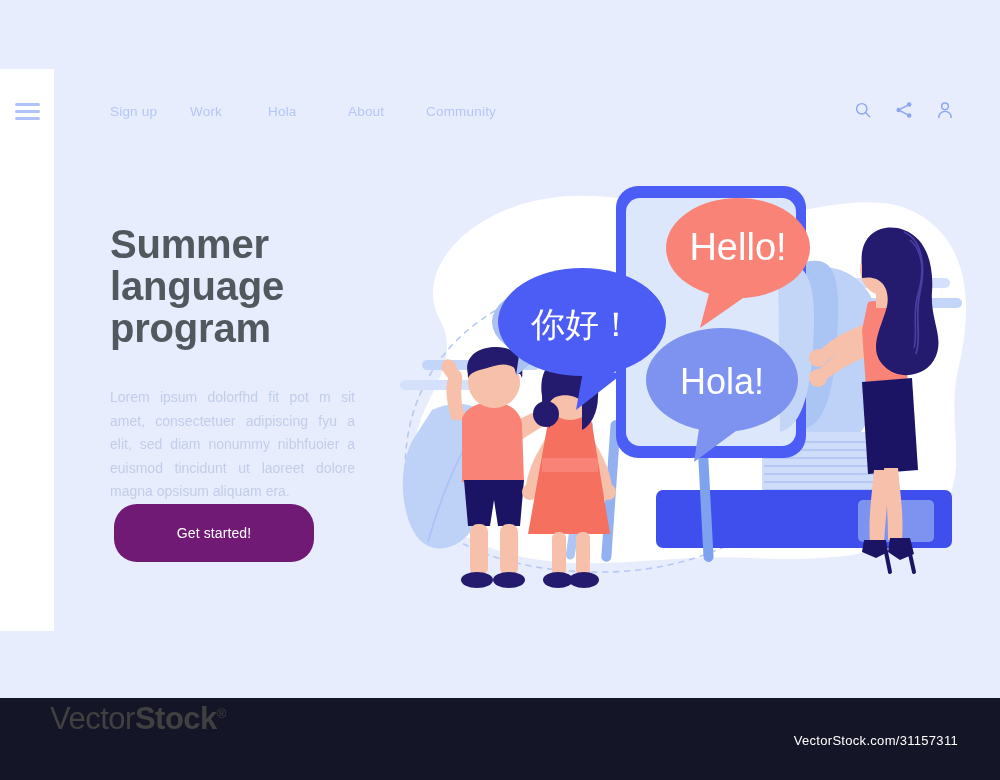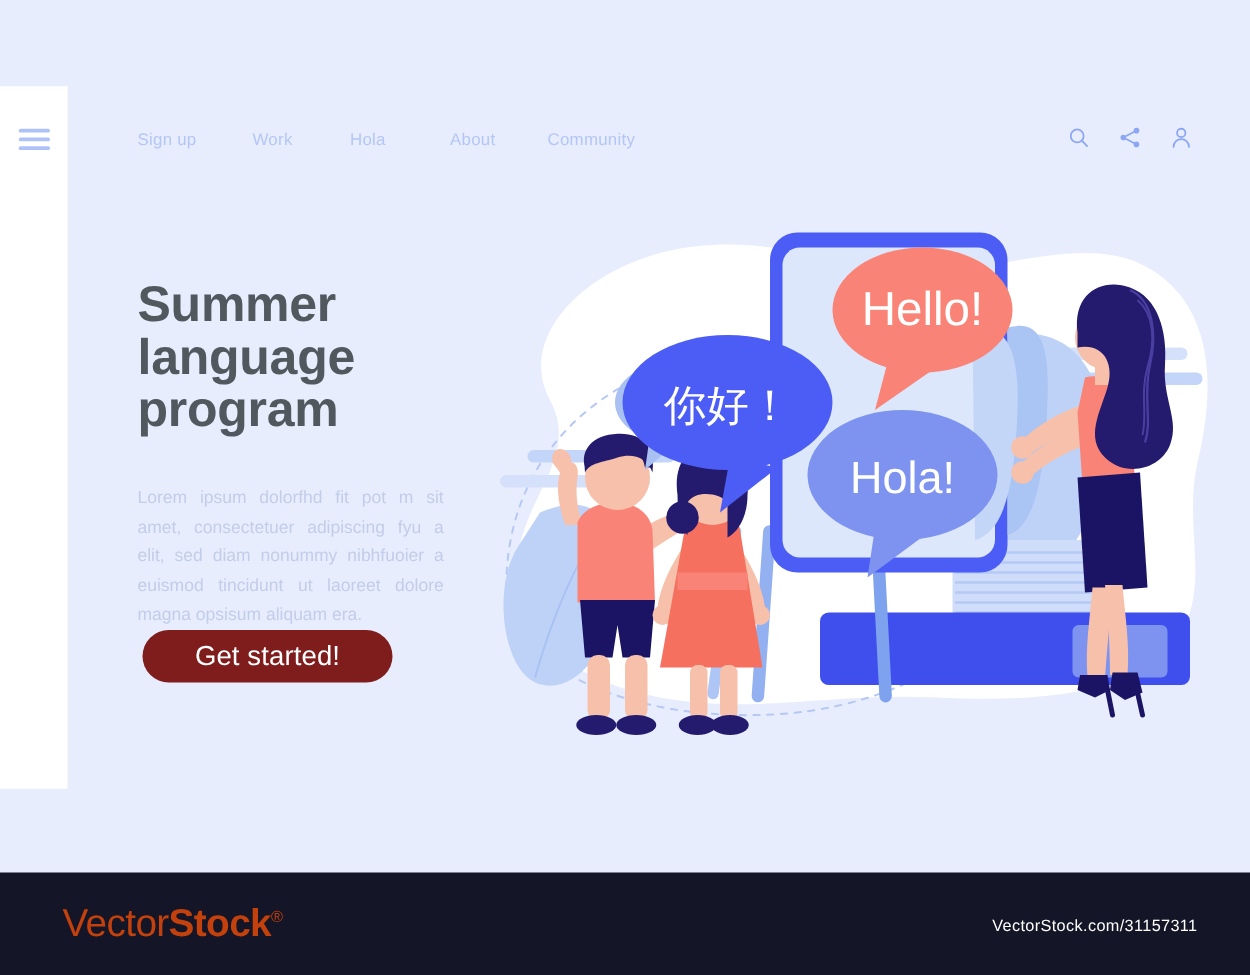--- a/index.html
+++ b/index.html
@@ -16,50 +16,50 @@
   .hamburger{position:absolute;left:15px;top:103px;width:25px;height:17px;cursor:pointer;}
   .hamburger i{display:block;height:2.6px;border-radius:2px;background:#aec2f7;margin-bottom:4.4px;}
 
   
   .nav{position:absolute;left:110px;top:104px;display:flex;align-items:center;justify-content:center;}
   .nav a{
     color:#b3c6f6;font-size:13.5px;letter-spacing:.2px;text-decoration:none;
     display:inline-block;white-space:nowrap;
   }
   .nav a:nth-child(1){width:80px;}
-  .nav a:nth-child(2){width:78px;margin-left:12px;}
+  .nav a:nth-child(2){width:78px;}
   .nav a:nth-child(3){width:80px;}
   .nav a:nth-child(4){width:78px;}
 
   .nav-icons{position:absolute;right:45px;top:100px;display:flex;align-items:center;gap:21px;}
   .nav-icons .ic{width:20px;height:20px;cursor:pointer;display:block;}
 
   
   .headline{
     position:absolute;left:110px;top:196px;width:300px;
     font-size:40px;line-height:42px;font-weight:bold;color:#51585e;
     letter-spacing:-0.2px;
   }
   .body-copy{
     position:absolute;left:110px;top:372px;width:245px;
     font-size:14px;line-height:23.5px;color:#c2cdea;text-align:justify;
   }
   .cta{
-    position:absolute;left:114px;top:504px;width:200px;height:42px;border-radius:23px;
-    background:#7f1d1d;border:none;color:#ffffff;font-size:22px;
+    position:absolute;left:114px;top:504px;width:200px;height:58px;border-radius:23px;
+    background:#701a75;border:none;color:#ffffff;font-size:14px;
     font-family:"Liberation Sans", sans-serif;cursor:pointer;letter-spacing:.1px;
   }
 
   
   .illus{position:absolute;left:370px;top:170px;width:620px;height:420px;}
   .illus svg{display:block;}
 
   
   .footer{position:absolute;left:0;top:698px;width:1000px;height:82px;background:#141527;}
-  .wm-logo{position:absolute;left:50px;top:721px;font-size:31px;color:#c2410c;letter-spacing:-0.5px;text-align:right;}
+  .wm-logo{position:absolute;left:50px;top:701px;font-size:31px;color:#404040;letter-spacing:-0.5px;text-align:right;}
   .wm-logo .thin{font-weight:300;}
   .wm-logo .bold{font-weight:bold;}
   .wm-logo .reg{font-size:13px;vertical-align:super;}
   .wm-url{position:absolute;right:42px;top:733px;font-size:13px;color:#ffffff;letter-spacing:.3px;}
 </style>
 </head>
 <body>
 
 <div class="page">
 

